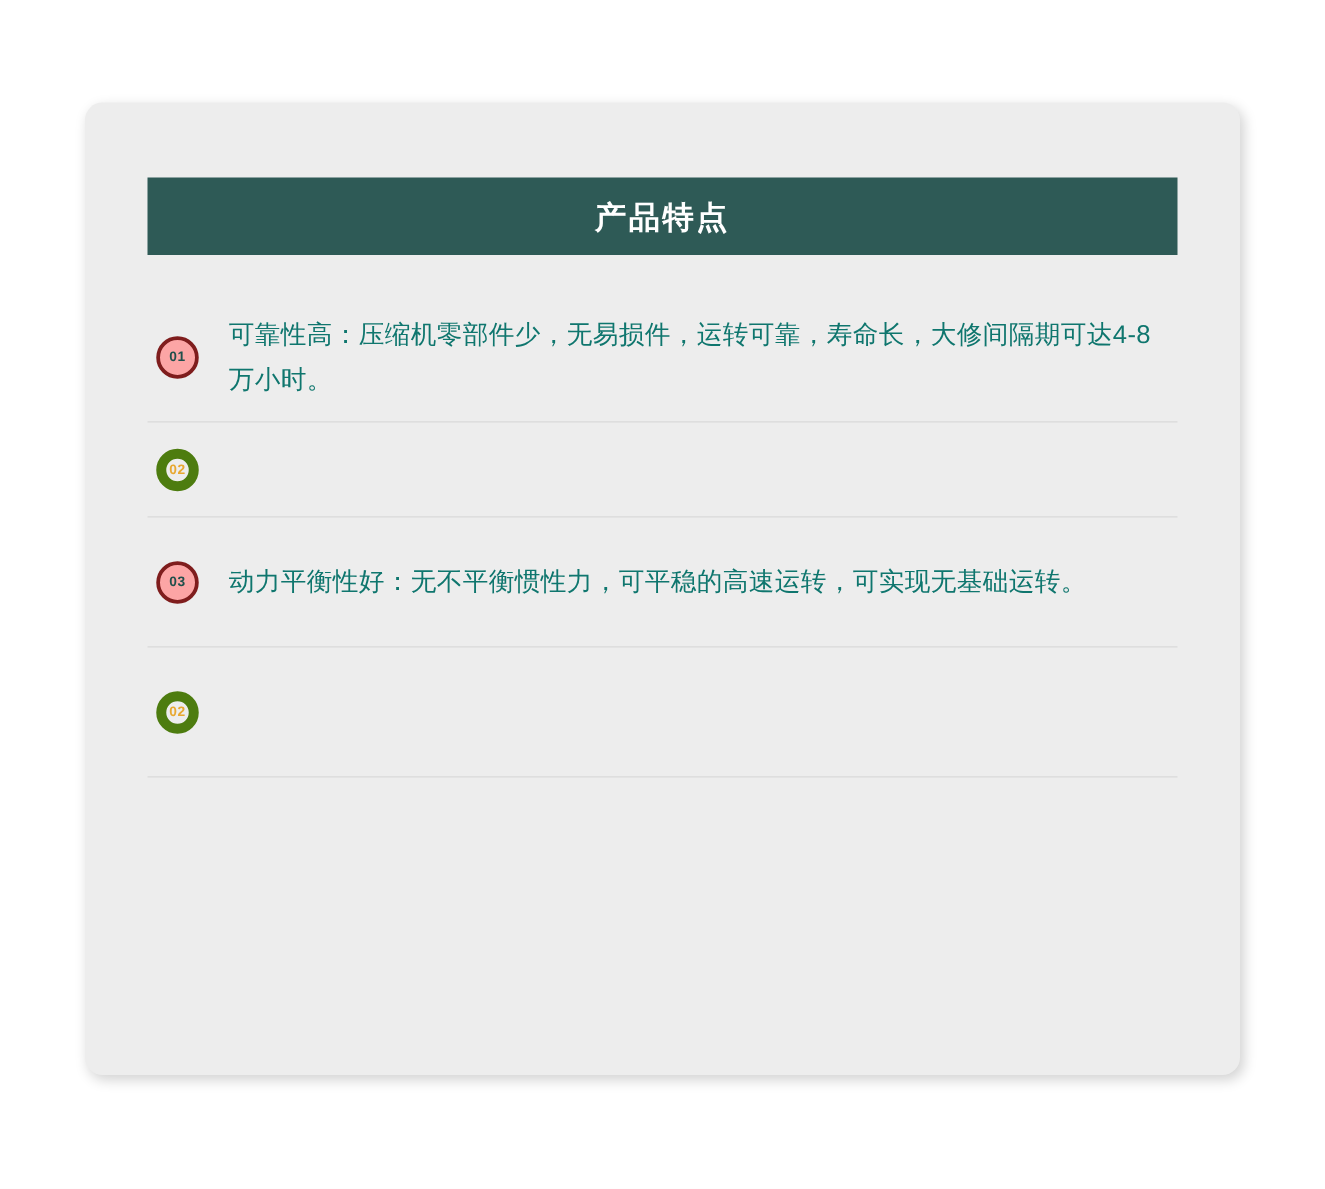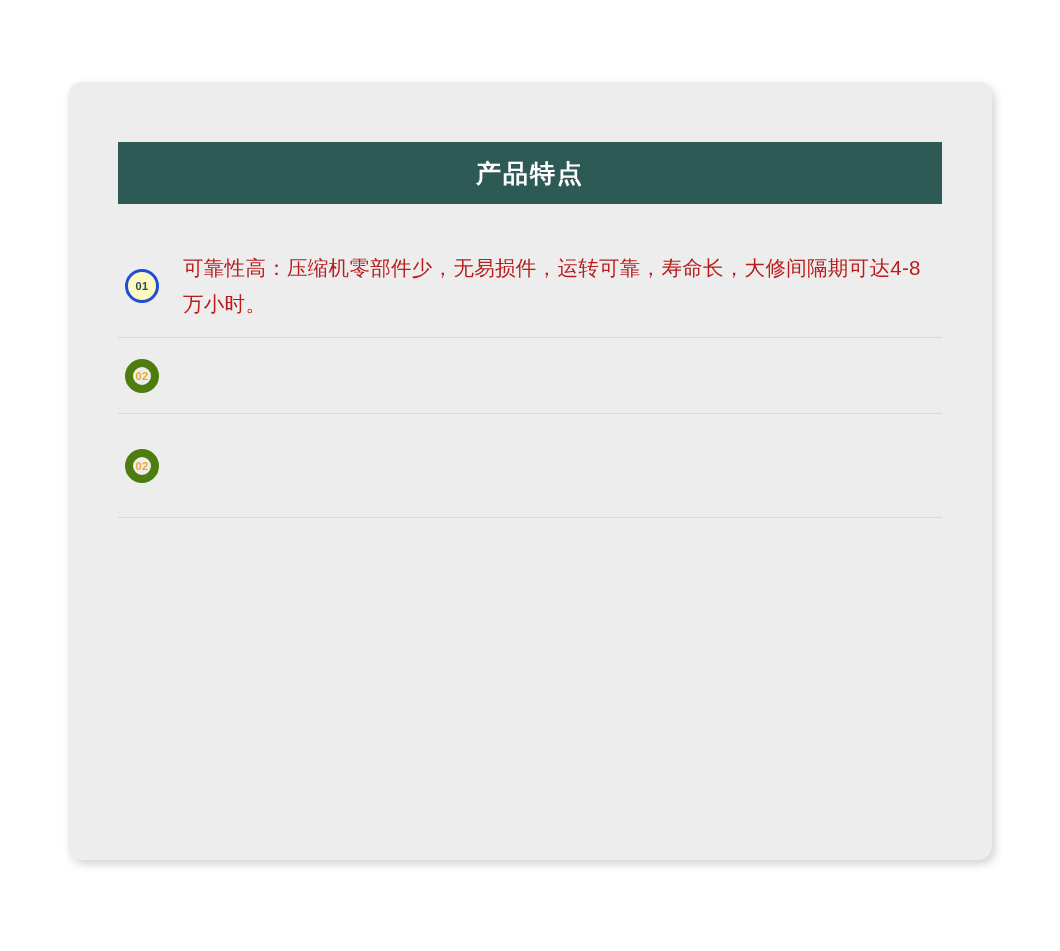--- a/index.html
+++ b/index.html
@@ -76,33 +76,33 @@
     display: flex;
     align-items: center;
     justify-content: center;
     margin-left: 7px;
     margin-right: 24px;
     font-size: 11px;
     font-weight: bold;
     letter-spacing: 0.5px;
   }
   .badge.dark {
-    border: 3px solid #1d4ed8;
+    border: 3px solid #7f1d1d;
     color: #1f4f4b;
-    background: #fef9c3;
+    background: #fca5a5;
   }
   .badge.gold {
     border: 8px solid #4d7c0f;
     color: #e8a830;
     background: #ededed;
   }
   .item-text {
     flex: 1 1 auto;
     font-size: 20.5px;
-    color: #b91c1c;
+    color: #0f766e;
     line-height: 1.72;
     letter-spacing: 0.3px;
     padding-right: 2px;
   }
 </style>
 </head>
 <body>
 
 <div class="page">
   <div class="card">
@@ -115,20 +115,24 @@
 
       <div class="item tall">
         <span class="badge dark">01</span>
         <span class="item-text">可靠性高：压缩机零部件少，无易损件，运转可靠，寿命长，大修间隔期可达4-8万小时。</span>
       </div>
 
       <div class="item short">
         <span class="badge gold">02</span>
       </div>
 
+      <div class="item tall">
+        <span class="badge dark">03</span>
+        <span class="item-text">动力平衡性好：无不平衡惯性力，可平稳的高速运转，可实现无基础运转。</span>
+      </div>
 
       <div class="item tall">
         <span class="badge gold">02</span>
       </div>
 
 
     </div>
   </div>
 </div>
 

